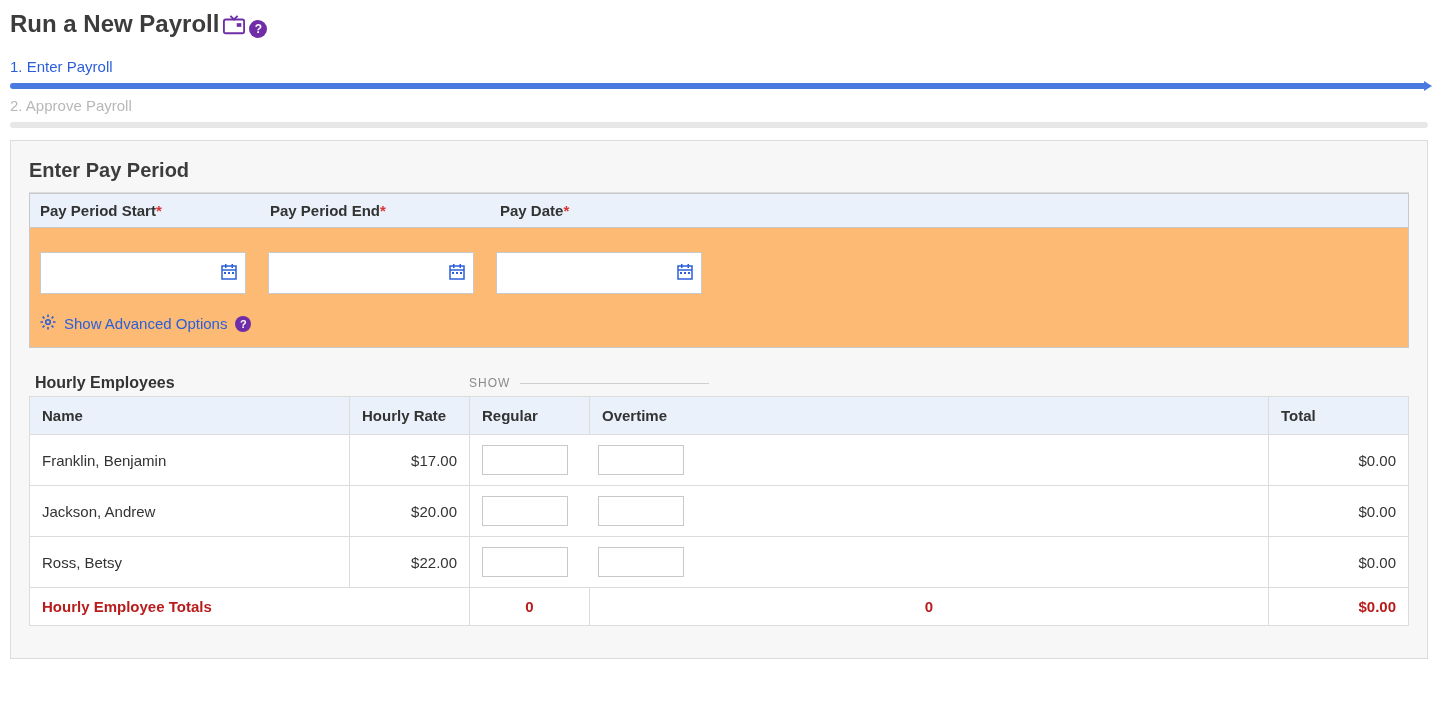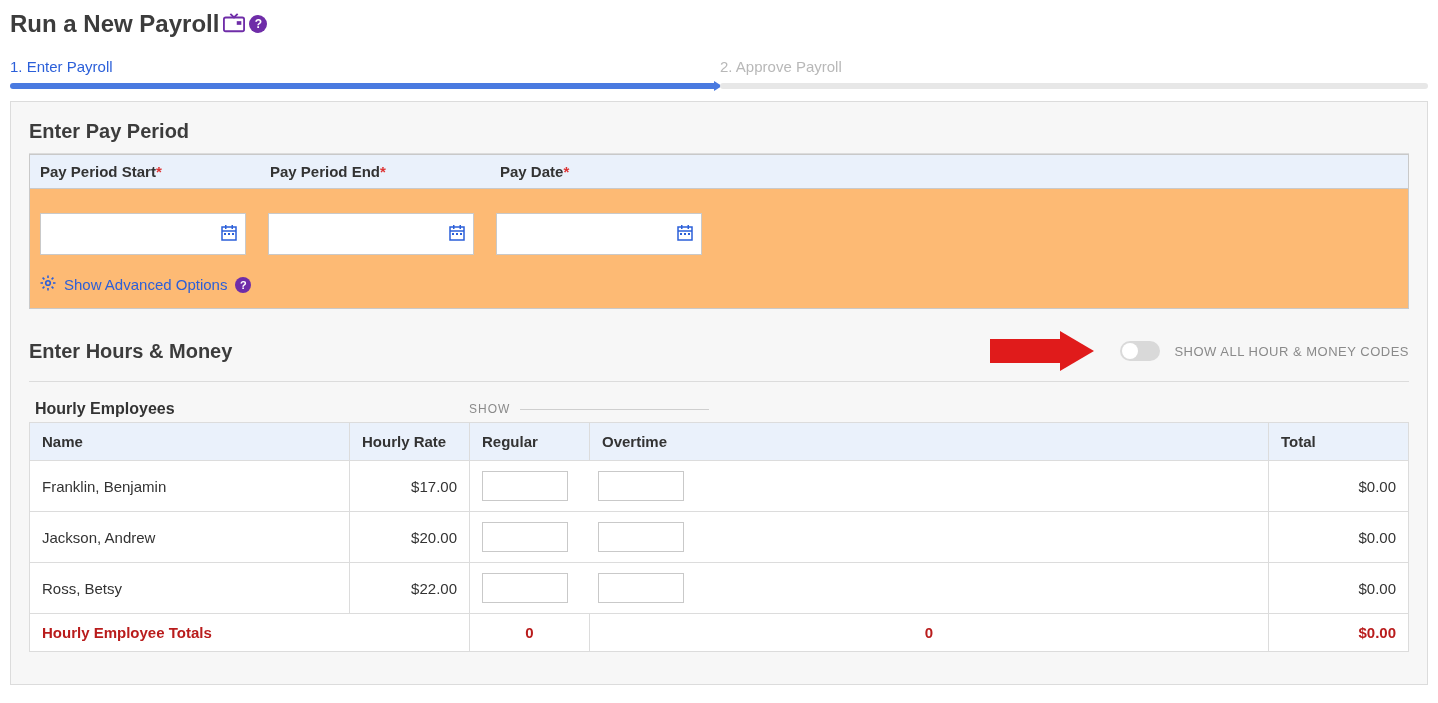--- a/index.html
+++ b/index.html
@@ -5,35 +5,35 @@
   * { box-sizing: border-box; margin: 0; padding: 0; }
   html, body {
     font-family: "Segoe UI", "Helvetica Neue", Arial, sans-serif;
     font-size: 15px;
     color: #333;
     background: #fff;
   }
   .page { padding: 0 10px 0 10px; }
 
   .page-title-wrap {
-    display: flex; align-items: center; gap: 4px;
+    display: flex; align-items: flex-end; gap: 4px;
     margin: 10px 0 20px 0;
   }
   .page-title {
     font-size: 24px; font-weight: 700; color: #3c3c3c;
   }
   .tv-icon svg { width: 22px; height: 20px; }
   .help-dot {
     width: 18px; height: 18px; border-radius: 50%;
     background: #6f2da8; color: #fff; font-size: 12px;
     display: inline-flex; align-items: center; justify-content: center;
     font-weight: 700;
   }
 
-  .steps { display: flex; gap: 2px; margin-bottom: 12px; }
+  .steps { display: flex; gap: 8px; margin-bottom: 12px; flex-direction: column; }
   .step { flex: 1; position: relative; }
   .step-label { font-size: 15px; padding-bottom: 8px; display: block; }
   .step.active .step-label { color: #2b5fd9; }
   .step.inactive .step-label { color: #b8b8b8; }
   .step-bar { height: 6px; background: #e7e7e7; border-radius: 3px; position: relative; }
   .step.active .step-bar { background: #4a7ae0; }
   .step.active .step-bar::after{
     content:""; position:absolute; right:-4px; top:-2px;
     width:0; height:0;
     border-top:5px solid transparent;
@@ -193,33 +193,20 @@
                   <line x1="11.6" y1="4.4" x2="13.4" y2="2.6"></line>
                 </g>
               </svg>
         </span>
         <span class="adv-link">Show Advanced Options</span>
         <span class="help-dot" style="width:16px;height:16px;font-size:11px">?</span>
       </div>
     </div>
   </div>
 
-  <div class="hours-header-row">
-    <span class="hours-header-title">Enter Hours &amp; Money</span>
-    <div style="display:flex;align-items:center">
-      <div class="arrow-wrap">
-        <div class="arrow-body"></div>
-            <div class="arrow-head"></div>
-      </div>
-      <div class="toggle-wrap">
-        <div class="toggle"></div>
-        <span class="toggle-label">SHOW ALL HOUR &amp; MONEY CODES</span>
-      </div>
-    </div>
-  </div>
 
   <div class="table-wrap">
     <div class="pre-head">
       <div class="t-title">Hourly Employees</div>
       <div class="hours-label">
         <span>SHOW</span>
             <span class="hours-line"></span>
       </div>
     </div>
     <table class="hourly">

